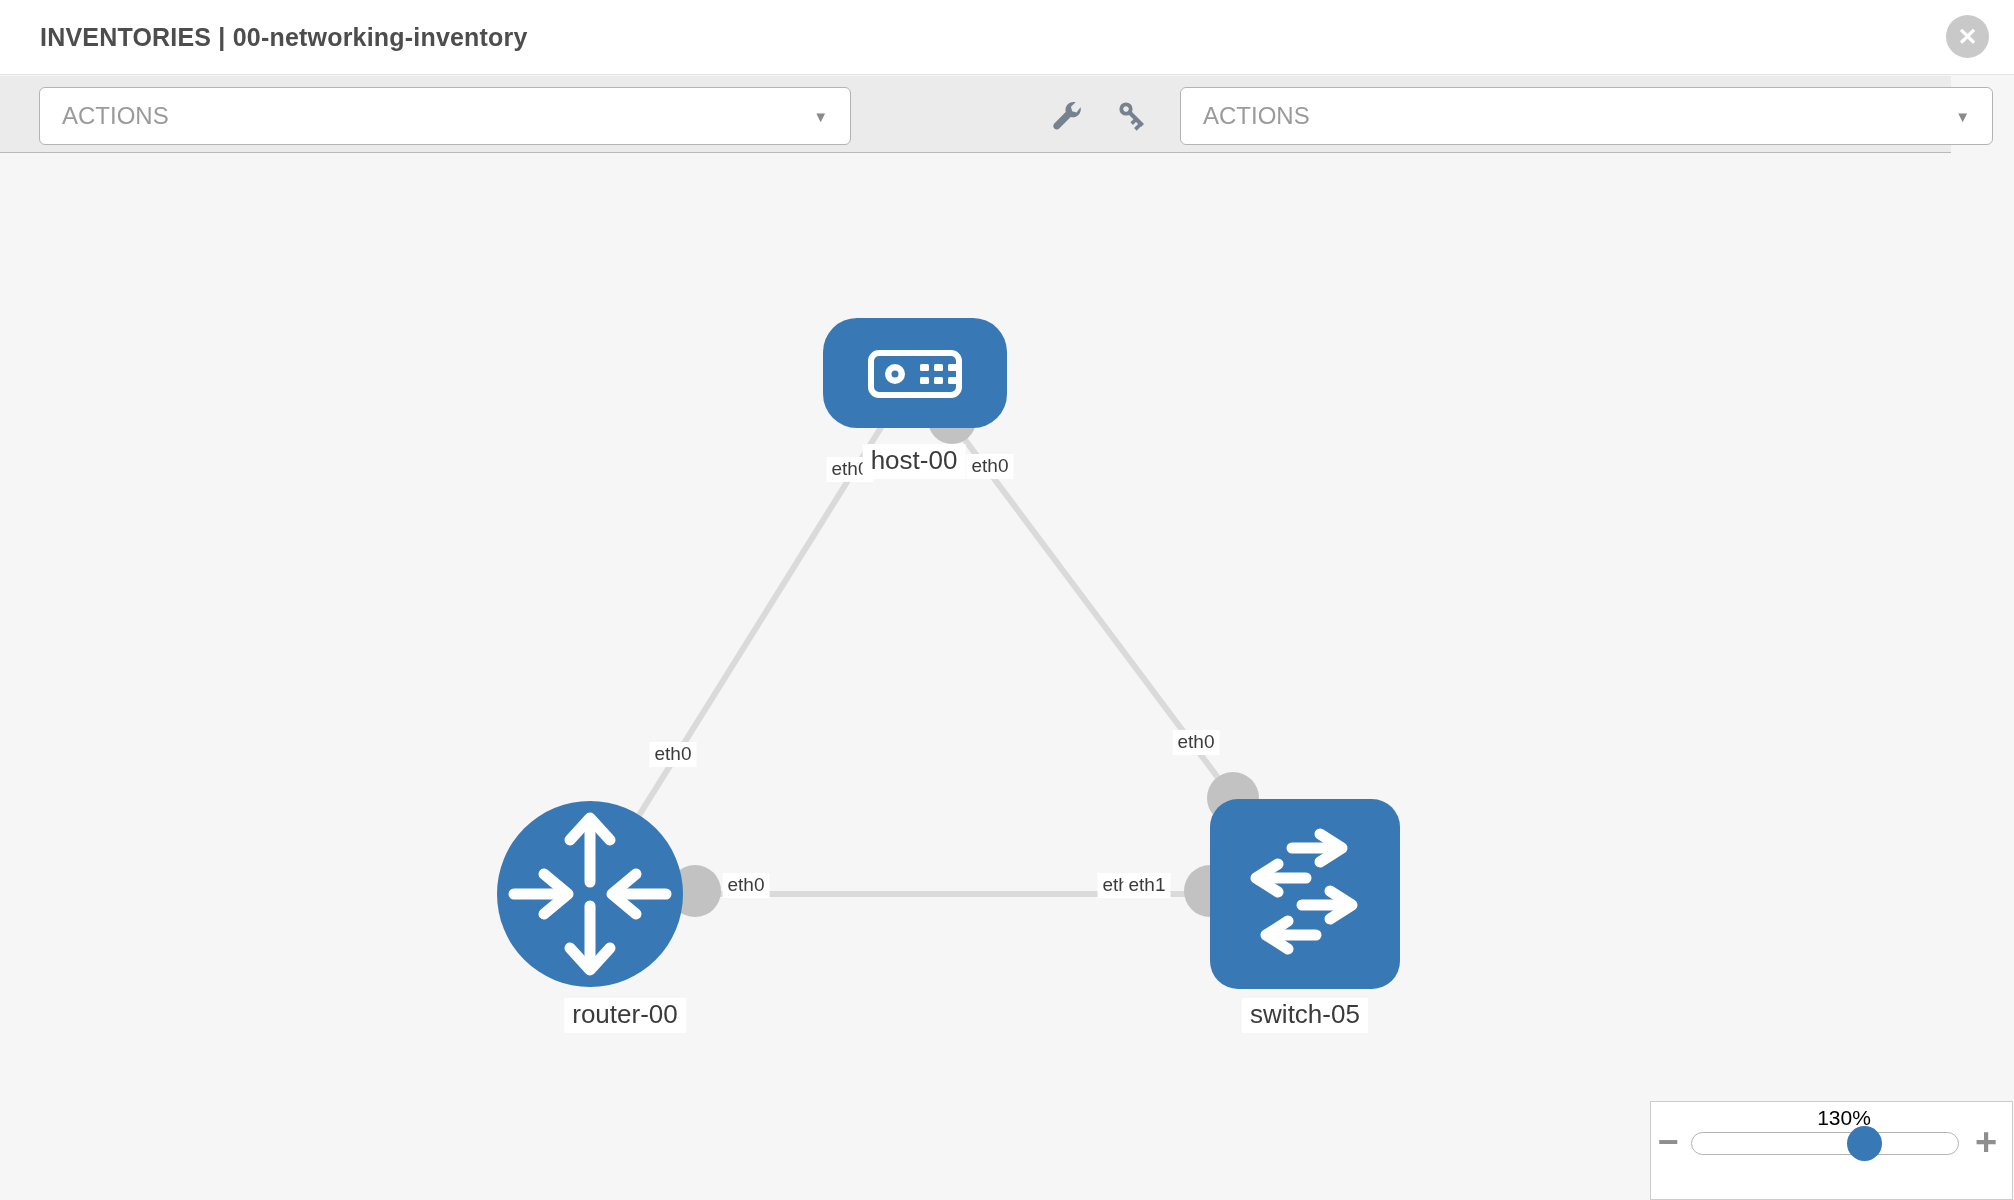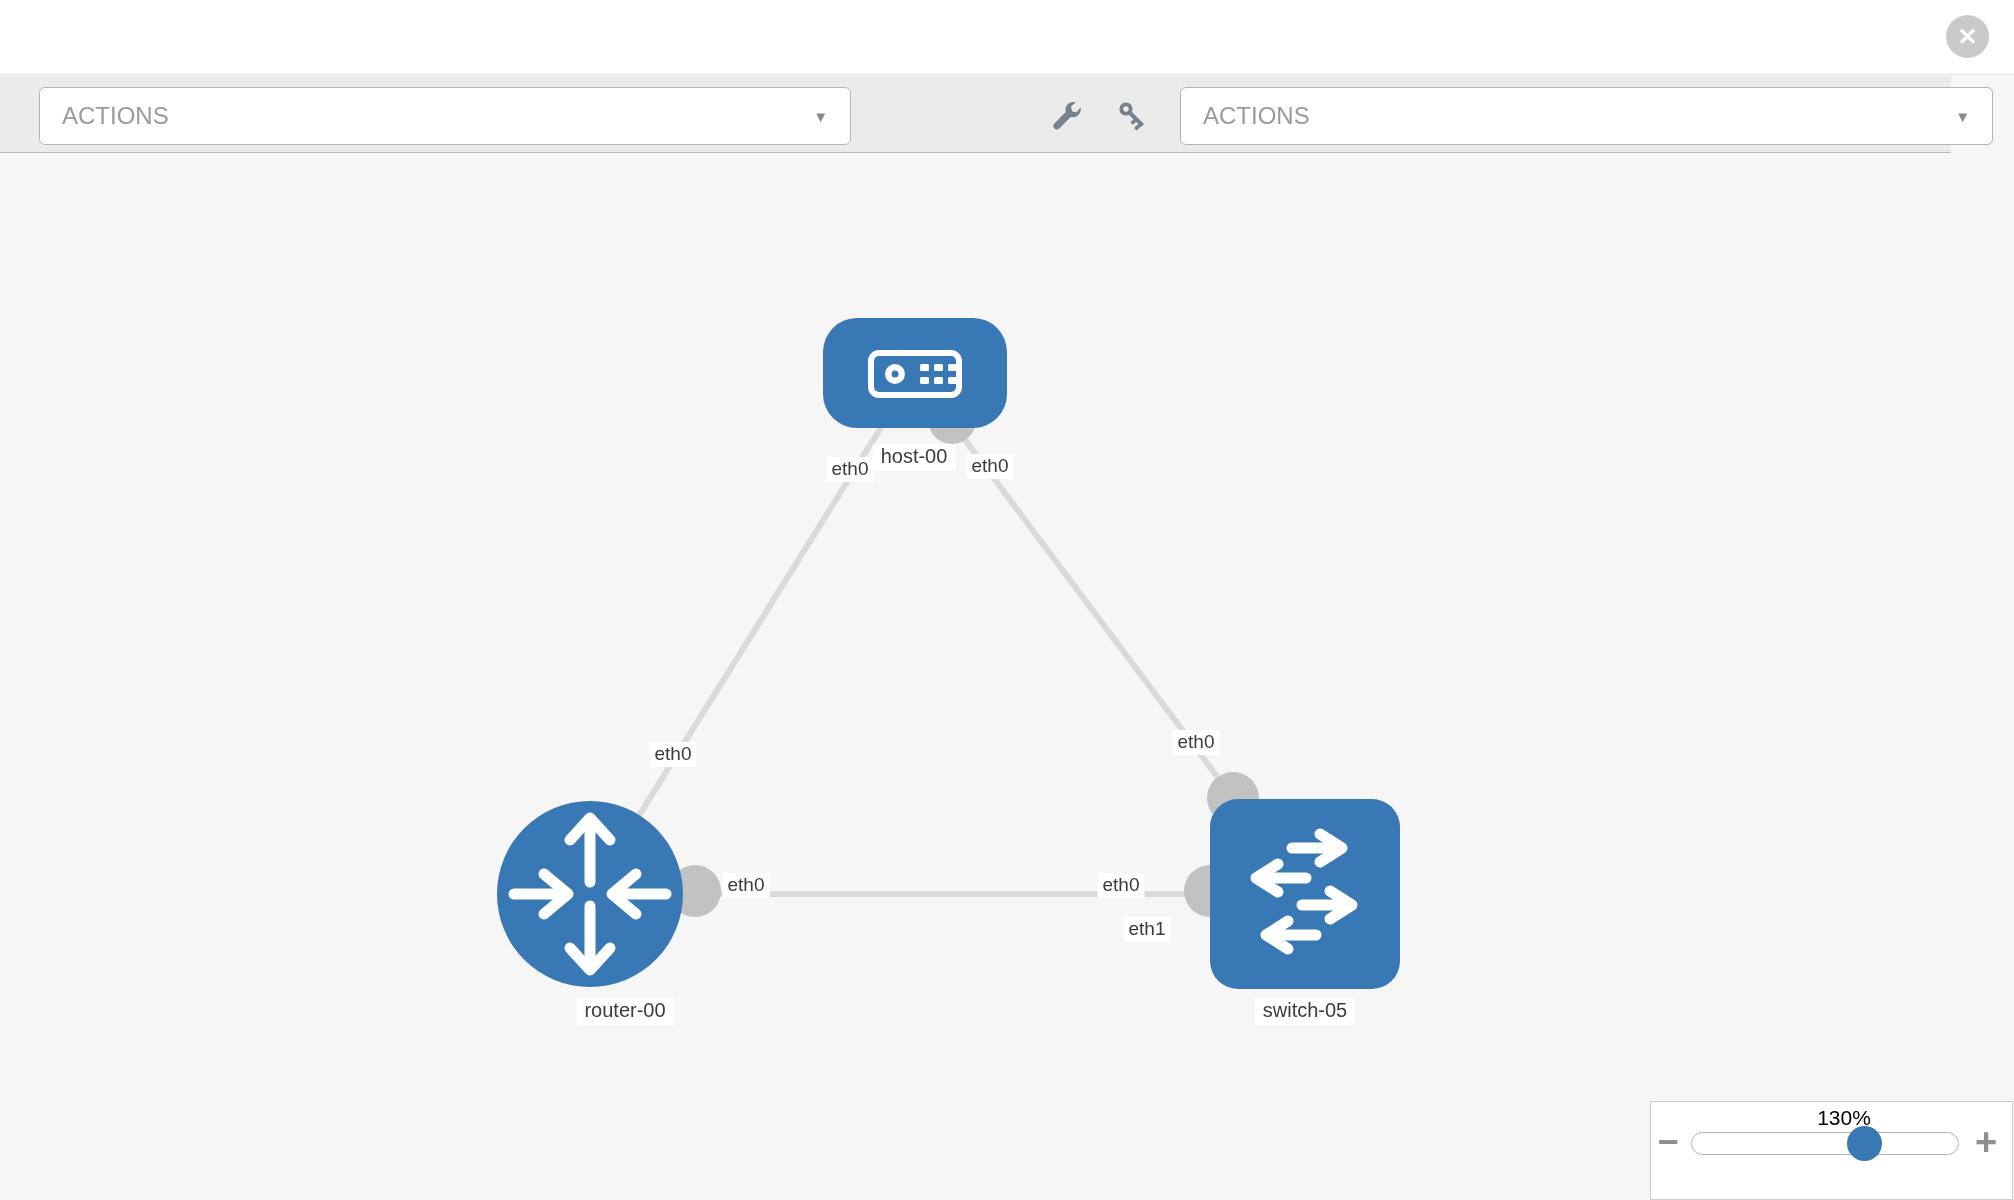--- a/index.html
+++ b/index.html
@@ -34,21 +34,21 @@
   .tool-icon svg { width:36px; height:36px; display:block; }
   .wrench-pos { left:1048px; }
   .key-pos    { left:1115px; }
 
   
   .canvas { position:absolute; top:154px; left:0; width:2014px; height:1046px;
             background:#f6f6f6; }
   .canvas svg { position:absolute; top:0; left:0; }
 
   .node-label { position:absolute; transform:translateX(-50%);
-                background:#ffffff; color:#3b3b3b; font-size:20px;
+                background:#ffffff; color:#3b3b3b; font-size:26px;
                 padding:1px 8px 3px 8px; white-space:nowrap; z-index:3; }
   .eth-label  { position:absolute; transform:translateX(-50%);
                 background:#ffffff; color:#3b3b3b; font-size:19px;
                 padding:1px 5px 2px 5px; white-space:nowrap; z-index:2; }
   .eth-over { z-index:4; }
 
   
   .zoom-panel { position:absolute; left:1650px; top:1101px; width:363px; height:99px;
                 background:#ffffff; border:1px solid #cccccc; z-index:6; }
   .zoom-level { position:absolute; left:193px; top:4px; transform:translateX(-50%);
@@ -59,20 +59,21 @@
                 font-size:38px; font-weight:bold; color:#8e8e8e; cursor:pointer; line-height:40px; }
   .zoom-track { position:absolute; left:40px; top:30px; width:268px; height:23px;
                 border:1px solid #b3b3b3; border-radius:12px; background:#ffffff; cursor:pointer; }
   .zoom-thumb { position:absolute; top:-7px; width:35px; height:35px; border-radius:50%;
                 background:#3778b5; cursor:pointer; }
 </style>
 </head>
 <body>
 
 <div class="header">
+  <div class="page-title">INVENTORIES | 00-networking-inventory</div>
   <div class="close-btn">
     <span>✕</span>
   </div>
 </div>
 
 <div class="toolbar">
 
   <div class="select-box actions-select">
     <span>ACTIONS</span>
     <span class="caret">▼</span>
@@ -156,21 +157,21 @@
       </g>
     </g>
   </svg>
 
   <div class="eth-label" style="left:850px;  top:303px;">eth0</div>
   <div class="eth-label" style="left:990px;  top:300px;">eth0</div>
   <div class="eth-label" style="left:673px;  top:588px;">eth0</div>
   <div class="eth-label" style="left:1196px; top:576px;">eth0</div>
   <div class="eth-label" style="left:746px;  top:719px;">eth0</div>
   <div class="eth-label" style="left:1121px; top:719px;">eth0</div>
-  <div class="eth-label eth-over" style="left:1147px; top:719px;margin-top:44px;">eth1</div>
+  <div class="eth-label eth-over" style="left:1147px; top:719px;">eth1</div>
 
   <div class="node-label" style="left:914px;  top:290px;">host-00</div>
   <div class="node-label" style="left:625px;  top:844px;">router-00</div>
   <div class="node-label" style="left:1305px; top:844px;">switch-05</div>
 </div>
 
 <div class="zoom-panel">
   <div class="zoom-level">130%</div>
   <div class="zoom-minus">−</div>
   <div class="zoom-track">

